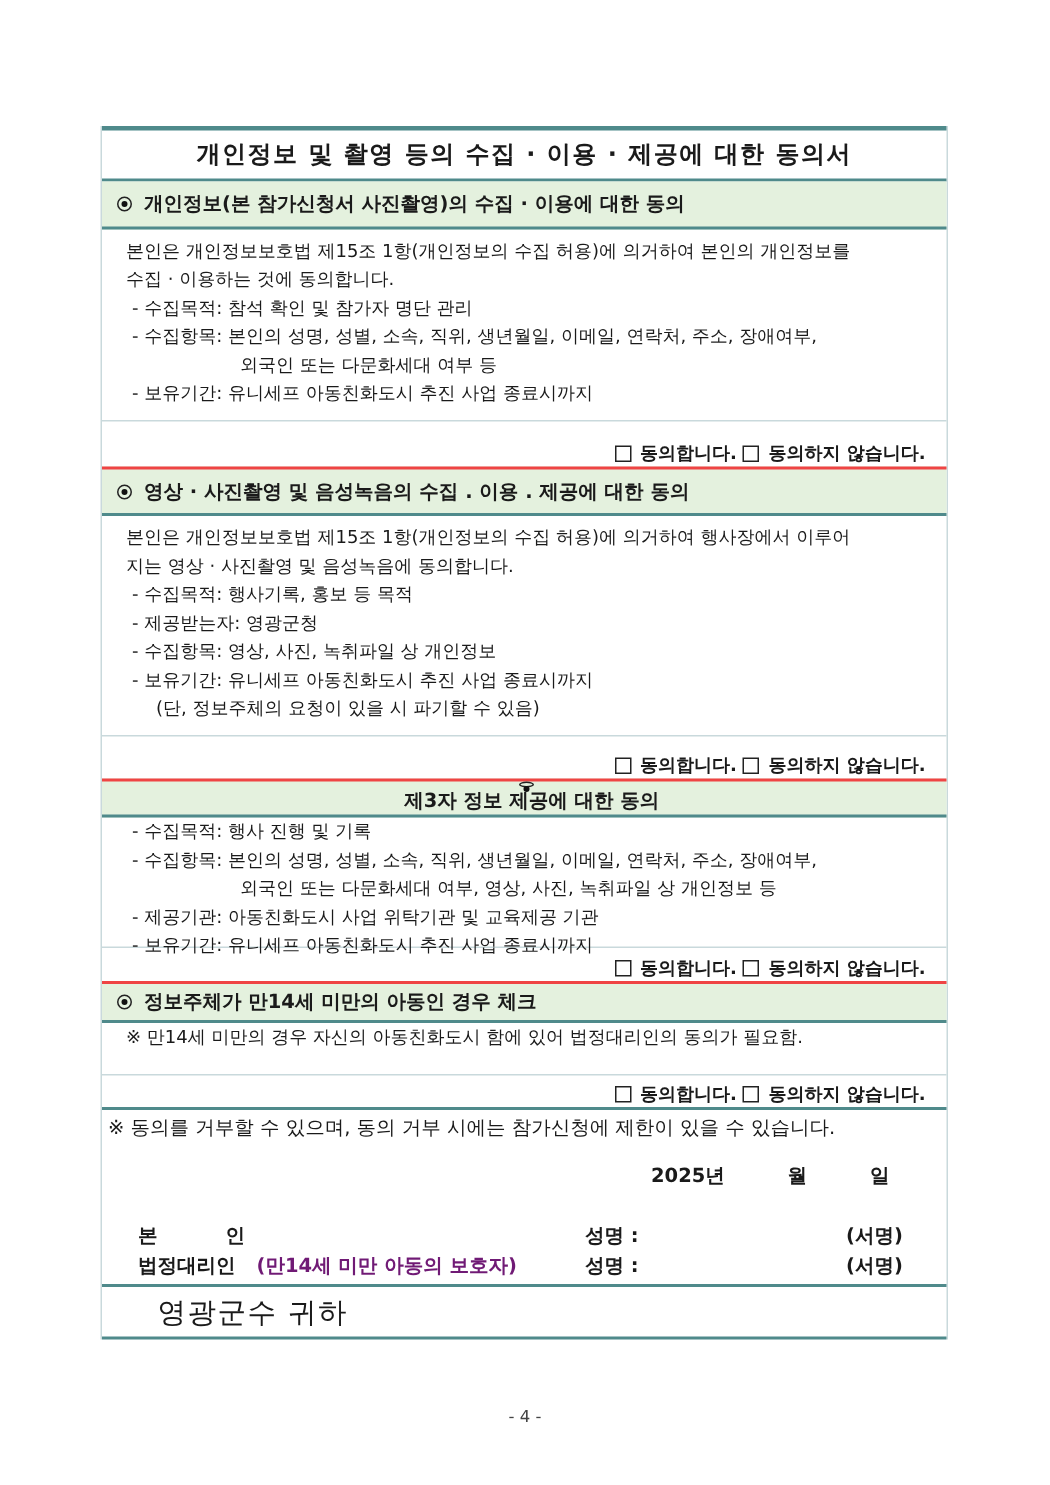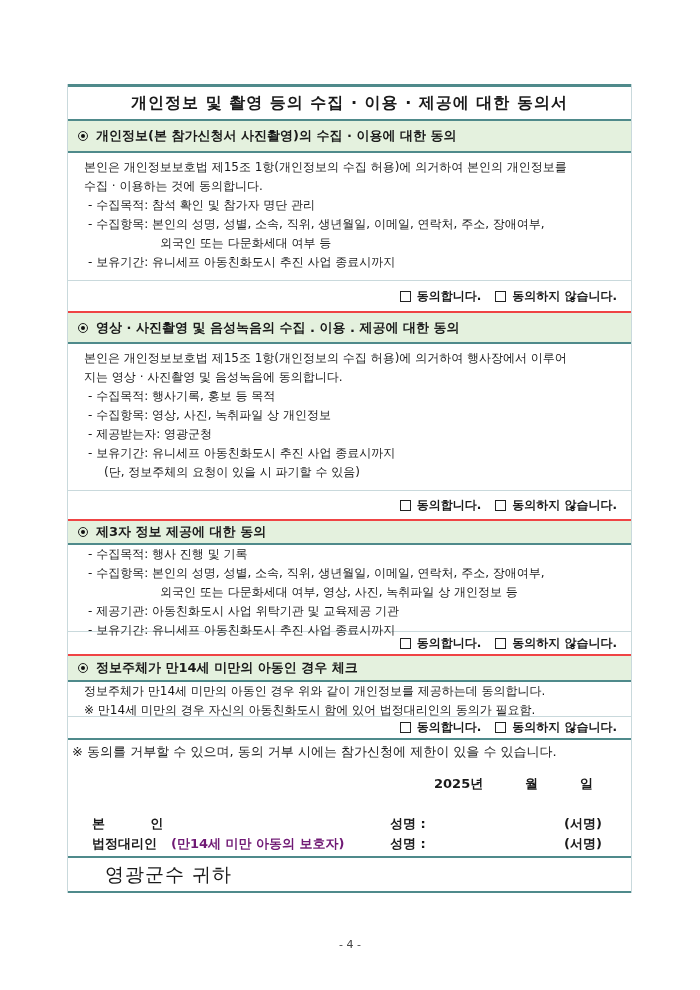--- a/index.html
+++ b/index.html
@@ -24,22 +24,22 @@
   }
   .radio-icon::after {
     content: ""; position: absolute; left: 2px; top: 2px; width: 4px; height: 4px; border-radius: 50%; background: #111;
   }
   .body-block { padding: 5px 16px 4px 16px; font-size: 12px; line-height: 19px; border-bottom: 1px solid #c9d9dc; }
   .body-block .line { white-space: nowrap; }
   .body-block .item { padding-left: 4px; }
   .body-block .indent { padding-left: 76px; }
   .body-block .indent2 { padding-left: 20px; }
   .agree-row {
-    display: flex; justify-content: flex-end; align-items: center; padding-right: 14px;
-    font-size: 12px; font-weight: bold; gap: 14px;
+    display: flex; justify-content: flex-end; align-items: flex-end; padding-right: 14px;
+    font-size: 12px; font-weight: bold; gap: 4px;
   }
   .checkbox-icon {
     display: inline-block; width: 9px; height: 9px; border: 1px solid #222; margin-right: 6px; vertical-align: -1px;
   }
   .opt { display: inline-flex; align-items: center; }
   .note { font-size: 13px; padding: 3px 4px 0 4px; height: 20px; }
   .date-row { position: relative; height: 52px; font-size: 13px; font-weight: bold; }
   .date-row span { position: absolute; top: 12px; }
   .sign-row { position: relative; height: 20px; font-size: 13px; font-weight: bold; }
   .sign-row span { position: absolute; top: 0; }
@@ -81,37 +81,37 @@
   </div>
 
   <div class="sec-head top-border" style="height:29px;">
     <span class="radio-icon"></span>
     <span>영상 · 사진촬영 및 음성녹음의 수집 . 이용 . 제공에 대한 동의</span>
   </div>
   <div class="body-block" style="height:137px;">
     <div class="line">본인은 개인정보보호법 제15조 1항(개인정보의 수집 허용)에 의거하여 행사장에서 이루어</div>
     <div class="line">지는 영상 · 사진촬영 및 음성녹음에 동의합니다.</div>
     <div class="line item">- 수집목적: 행사기록, 홍보 등 목적</div>
+    <div class="line item">- 제공받는자: 영광군청</div>
     <div class="line item">- 수집항목: 영상, 사진, 녹취파일 상 개인정보</div>
-    <div class="line item">- 제공받는자: 영광군청</div>
     <div class="line item">- 보유기간: 유니세프 아동친화도시 추진 사업 종료시까지</div>
     <div class="line indent2">(단, 정보주체의 요청이 있을 시 파기할 수 있음)</div>
   </div>
   <div class="agree-row" style="height:28px;">
     <span class="opt">
         <span class="checkbox-icon"></span>
         <span>동의합니다.</span>
       </span>
     <span class="opt">
         <span class="checkbox-icon"></span>
         <span>동의하지 않습니다.</span>
       </span>
   </div>
 
-  <div class="sec-head top-border" style="height:22px;">
+  <div class="sec-head top-border" style="height:22px;flex-direction:column;">
     <span class="radio-icon"></span>
     <span>제3자 정보 제공에 대한 동의</span>
   </div>
   <div class="body-block" style="height:82px; padding-top:0;">
     <div class="line item">- 수집목적: 행사 진행 및 기록</div>
     <div class="line item">- 수집항목: 본인의 성명, 성별, 소속, 직위, 생년월일, 이메일, 연락처, 주소, 장애여부,</div>
     <div class="line indent">외국인 또는 다문화세대 여부, 영상, 사진, 녹취파일 상 개인정보 등</div>
     <div class="line item">- 제공기관: 아동친화도시 사업 위탁기관 및 교육제공 기관</div>
     <div class="line item">- 보유기간: 유니세프 아동친화도시 추진 사업 종료시까지</div>
   </div>
@@ -124,21 +124,20 @@
         <span class="checkbox-icon"></span>
         <span>동의하지 않습니다.</span>
       </span>
   </div>
 
   <div class="sec-head top-border" style="height:24px;">
     <span class="radio-icon"></span>
     <span>정보주체가 만14세 미만의 아동인 경우 체크</span>
   </div>
   <div class="body-block" style="height:32px; padding-top:0; padding-bottom:2px;">
-    <div class="line">정보주체가 만14세 미만의 아동인 경우 위와 같이 개인정보를 제공하는데 동의합니다.</div>
     <div class="line">※ 만14세 미만의 경우 자신의 아동친화도시 함에 있어 법정대리인의 동의가 필요함.</div>
   </div>
   <div class="agree-row" style="height:21px; border-bottom:2px solid #4f8a8b;">
     <span class="opt">
         <span class="checkbox-icon"></span>
         <span>동의합니다.</span>
       </span>
     <span class="opt">
         <span class="checkbox-icon"></span>
         <span>동의하지 않습니다.</span>

